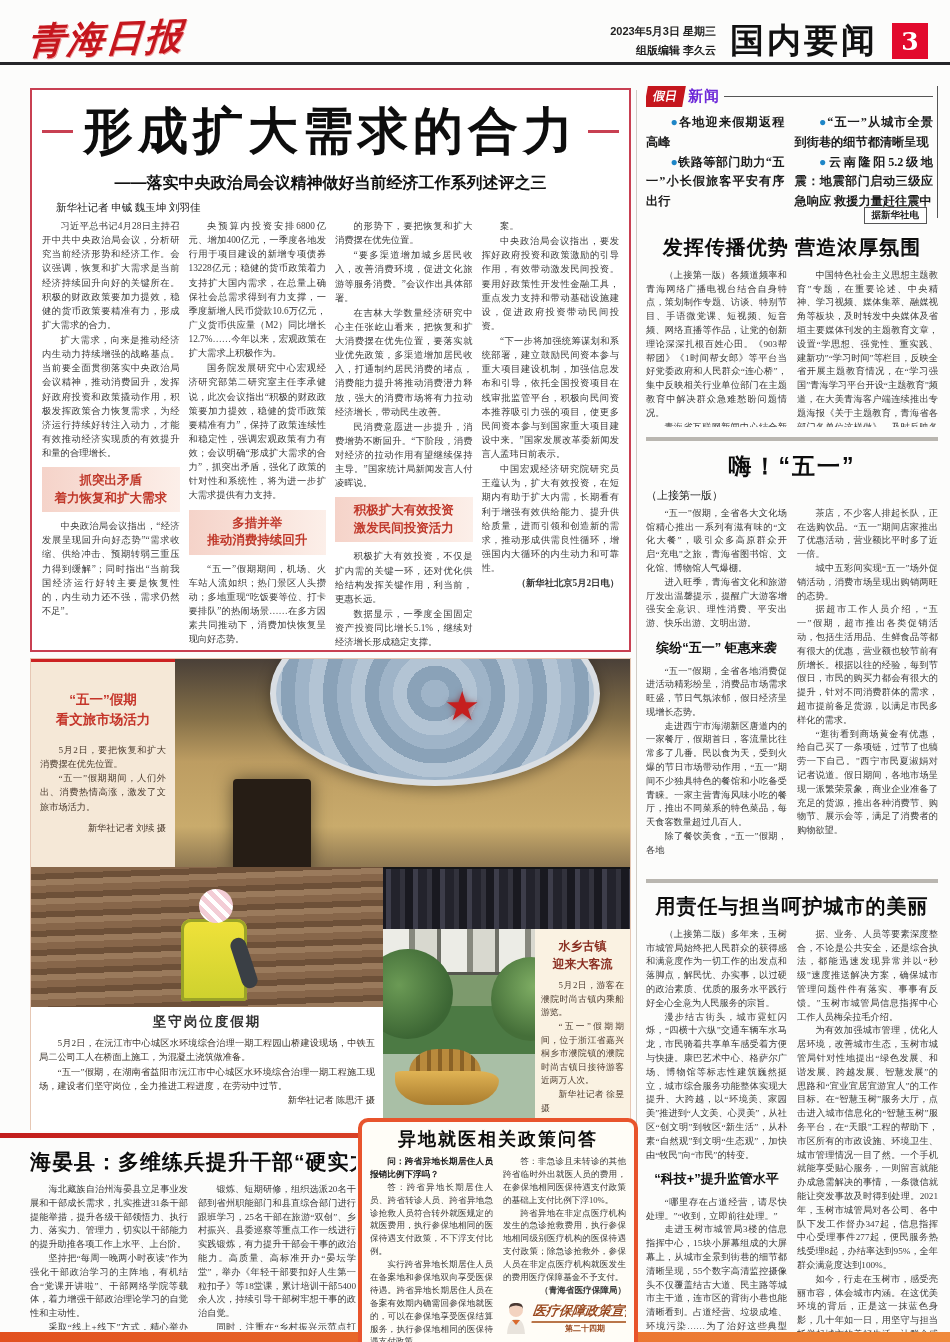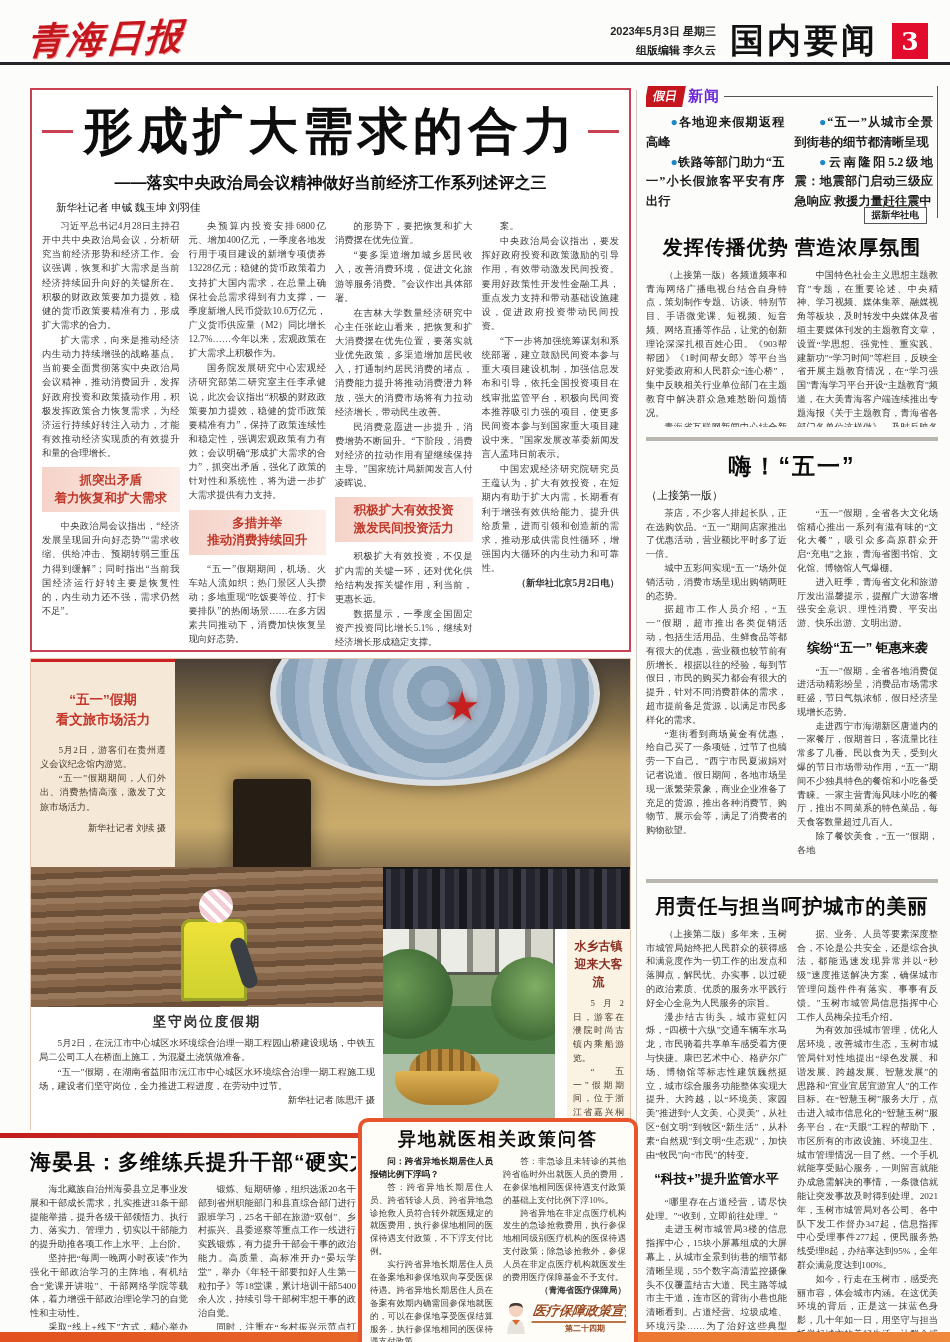--- a/index.html
+++ b/index.html
@@ -84,21 +84,21 @@
                   border-bottom:3px solid #55564e; }
   .wt-tree1 { position:absolute; left:-20px; top:20px; width:90px; height:90px; border-radius:50%;
               background:radial-gradient(circle at 40% 40%, #6b9a55, #3c6634 70%); }
   .wt-tree2 { position:absolute; right:-16px; top:28px; width:80px; height:84px; border-radius:50%;
               background:radial-gradient(circle at 55% 35%, #7fae64, #456f39 72%); }
   .boat-hull { position:absolute; left:12px; bottom:26px; width:104px; height:34px; background:linear-gradient(180deg,#e0b354,#a97c2e);
                border-radius:10% 30% 50% 50% / 10% 40% 100% 100%; }
   .boat-canopy { position:absolute; left:26px; bottom:52px; width:72px; height:30px;
                  background:repeating-linear-gradient(90deg,#b98a3c 0 7px,#8a6226 7px 11px);
                  border-radius:50% 50% 8px 8px / 100% 100% 8px 8px; }
-  .wt-cap { position:absolute; left:536px; top:270px; right:0; height:202px; background:#faf2e2; padding:8px 6px; }
+  .wt-cap { position:absolute; left:504px; top:270px; right:0; height:202px; background:#faf2e2; padding:8px 6px; }
   .wt-cap-title { color:#8a2f22; font-weight:bold; font-size:12px; text-align:center; line-height:1.5;
                   margin-bottom:6px; font-family:"Liberation Sans", sans-serif; }
   .wt-cap .cap-text { font-size:8.8px; }
 
   
   .red-divider { position:absolute; left:0; top:1133px; width:626px; height:5px;
                  background:linear-gradient(90deg,#c21d1d,#e85a2c); }
   .vrule { position:absolute; left:636px; top:90px; width:1px; height:1040px; background:#cfccc6; }
   .bottom-bar { position:absolute; left:0; top:1332px; width:100%; height:10px;
                 background:linear-gradient(90deg,#e2511f,#f08a3c); }
@@ -218,21 +218,21 @@
     </div>
   </section>
 
   <section class="collage">
     <div class="cap-card">
       <div class="cap-card-title">
         <div>“五一”假期</div>
         <div>看文旅市场活力</div>
       </div>
       <div class="cap-text">
-        <p>5月2日，游客们在贵州遵义会议纪念馆内游览。</p>
+        <p>5月2日，要把恢复和扩大消费摆在优先位置。</p>
         <p>“五一”假期期间，人们外出、消费热情高涨，激发了文旅市场活力。</p>
       </div>
       <div class="cap-credit">新华社记者 刘续 摄</div>
     </div>
 
     <div class="photo-museum">
       <div class="dome"></div>
       <div class="dome-star">★</div>
       <div class="museum-door"></div>
       <div class="crowd"></div>
@@ -353,33 +353,33 @@
       </div>
     </div>
 
     <div class="graybar"></div>
 
     <div class="sb-article">
       <h4 class="sb-title-xl">嗨！“五一”</h4>
       <div class="cont-note">（上接第一版）</div>
       <div class="sb-cols" style="height:362px;">
         <div class="sb-col">
-          <p>茶店，不少客人排起长队，正在选购饮品。“五一”期间店家推出了优惠活动，营业额比平时多了近一倍。</p>
-          <p>城中五彩间实现“五一”场外促销活动，消费市场呈现出购销两旺的态势。</p>
-          <p>据超市工作人员介绍，“五一”假期，超市推出各类促销活动，包括生活用品、生鲜食品等都有很大的优惠，营业额也较节前有所增长。根据以往的经验，每到节假日，市民的购买力都会有很大的提升，针对不同消费群体的需求，超市提前备足货源，以满足市民多样化的需求。</p>
-          <p>“逛街看到商场黄金有优惠，给自己买了一条项链，过节了也犒劳一下自己。”西宁市民夏淑娟对记者说道。假日期间，各地市场呈现一派繁荣景象，商业企业准备了充足的货源，推出各种消费节、购物节、展示会等，满足了消费者的购物欲望。</p>
-        </div>
-        <div class="sb-col">
           <p>“五一”假期，全省各大文化场馆精心推出一系列有滋有味的“文化大餐”，吸引众多高原群众开启“充电”之旅，青海省图书馆、文化馆、博物馆人气爆棚。</p>
           <p>进入旺季，青海省文化和旅游厅发出温馨提示，提醒广大游客增强安全意识、理性消费、平安出游、快乐出游、文明出游。</p>
           <div class="sb-subhead">缤纷“五一”  钜惠来袭</div>
           <p>“五一”假期，全省各地消费促进活动精彩纷呈，消费品市场需求旺盛，节日气氛浓郁，假日经济呈现增长态势。</p>
           <p>走进西宁市海湖新区唐道内的一家餐厅，假期首日，客流量比往常多了几番。民以食为天，受到火爆的节日市场带动作用，“五一”期间不少独具特色的餐馆和小吃备受青睐。一家主营青海风味小吃的餐厅，推出不同菜系的特色菜品，每天食客数量超过几百人。</p>
           <p>除了餐饮美食，“五一”假期，各地</p>
         </div>
+        <div class="sb-col">
+          <p>茶店，不少客人排起长队，正在选购饮品。“五一”期间店家推出了优惠活动，营业额比平时多了近一倍。</p>
+          <p>城中五彩间实现“五一”场外促销活动，消费市场呈现出购销两旺的态势。</p>
+          <p>据超市工作人员介绍，“五一”假期，超市推出各类促销活动，包括生活用品、生鲜食品等都有很大的优惠，营业额也较节前有所增长。根据以往的经验，每到节假日，市民的购买力都会有很大的提升，针对不同消费群体的需求，超市提前备足货源，以满足市民多样化的需求。</p>
+          <p>“逛街看到商场黄金有优惠，给自己买了一条项链，过节了也犒劳一下自己。”西宁市民夏淑娟对记者说道。假日期间，各地市场呈现一派繁荣景象，商业企业准备了充足的货源，推出各种消费节、购物节、展示会等，满足了消费者的购物欲望。</p>
+        </div>
       </div>
     </div>
 
     <div class="graybar"></div>
 
     <div class="sb-article">
       <h4 class="sb-title-lg">用责任与担当呵护城市的美丽</h4>
       <div class="sb-cols" style="height:408px;">
         <div class="sb-col">
           <p>（上接第二版）多年来，玉树市城管局始终把人民群众的获得感和满意度作为一切工作的出发点和落脚点，解民忧、办实事，以过硬的政治素质、优质的服务水平践行好全心全意为人民服务的宗旨。</p>

